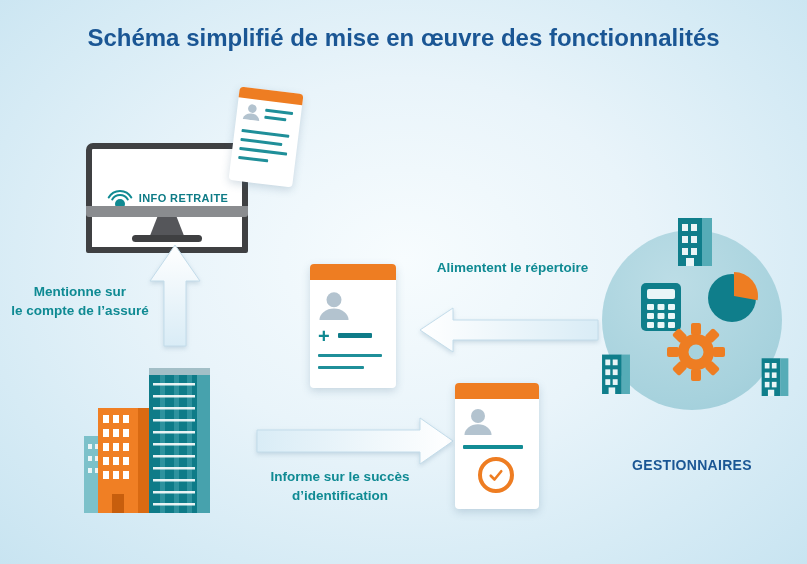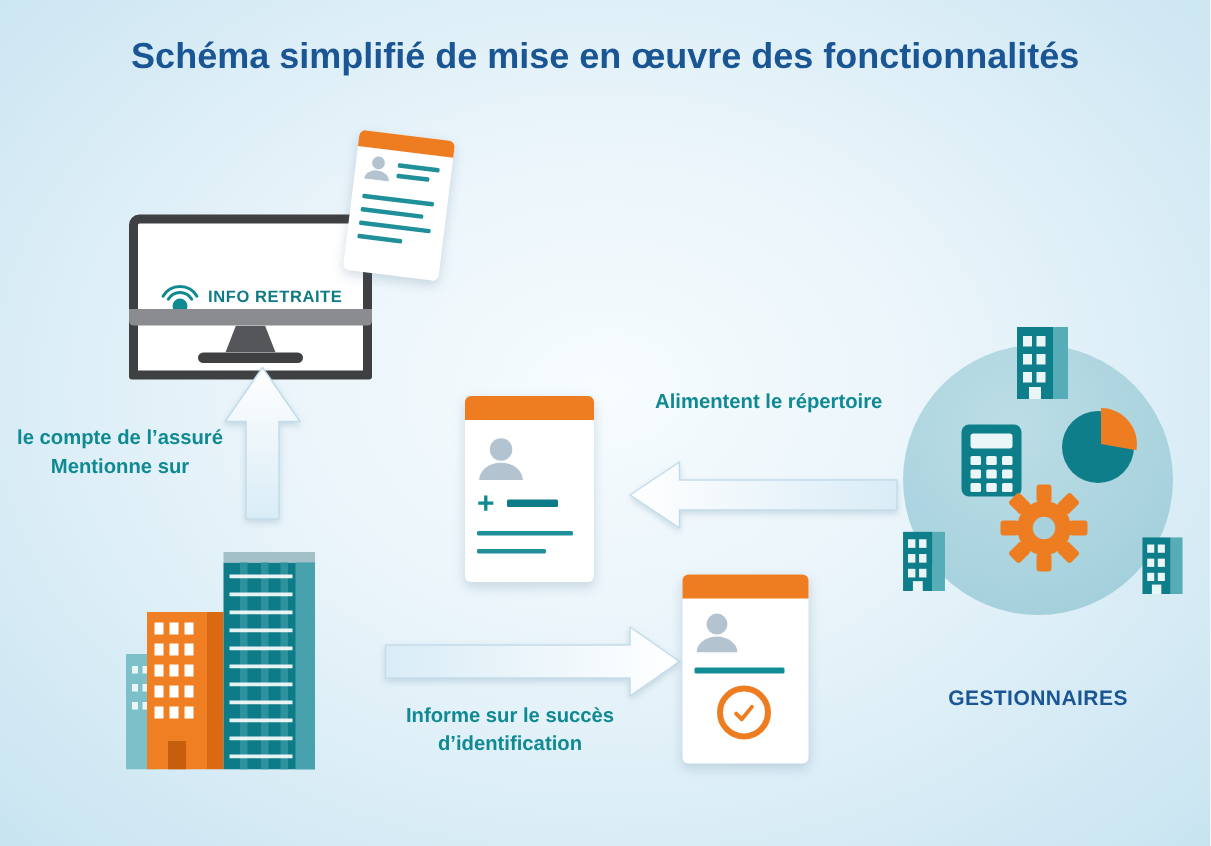--- a/index.html
+++ b/index.html
@@ -86,22 +86,22 @@
     <defs>
       <linearGradient id="gradUp" x1="0" y1="1" x2="0" y2="0">
         <stop offset="0" stop-color="#d9ecf6"></stop>
           <stop offset="1" stop-color="#ffffff"></stop>
       </linearGradient>
     </defs>
     <polygon points="24,103 24,38 10,38 35,2 60,38 46,38 46,103" fill="url(#gradUp)" stroke="#c3dcea" stroke-width="1" stroke-linejoin="round"></polygon>
   </svg>
 
   <div class="flow-label" style="left:4px;top:283px;width:152px;">
+    <div>Mentionne sur</div>
     <div>le compte de l’assuré</div>
-    <div>Mentionne sur</div>
   </div>
 
   <div class="card card-b">
     <div class="card-header"></div>
     <svg class="person" style="left:8px;top:26px;" width="32" height="30" viewBox="0 0 36 34">
       <circle cx="18" cy="11" r="8.5" fill="#b3c3cf"></circle>
         <path d="M1.5 34 a16.5 13 0 0 1 33 0 z" fill="#b3c3cf"></path>
     </svg>
     <span class="plus" style="left:8px;top:62px;">+</span>
     <div class="tline" style="left:28px;top:69px;width:34px;height:5px;background:#0e7b88;"></div>

